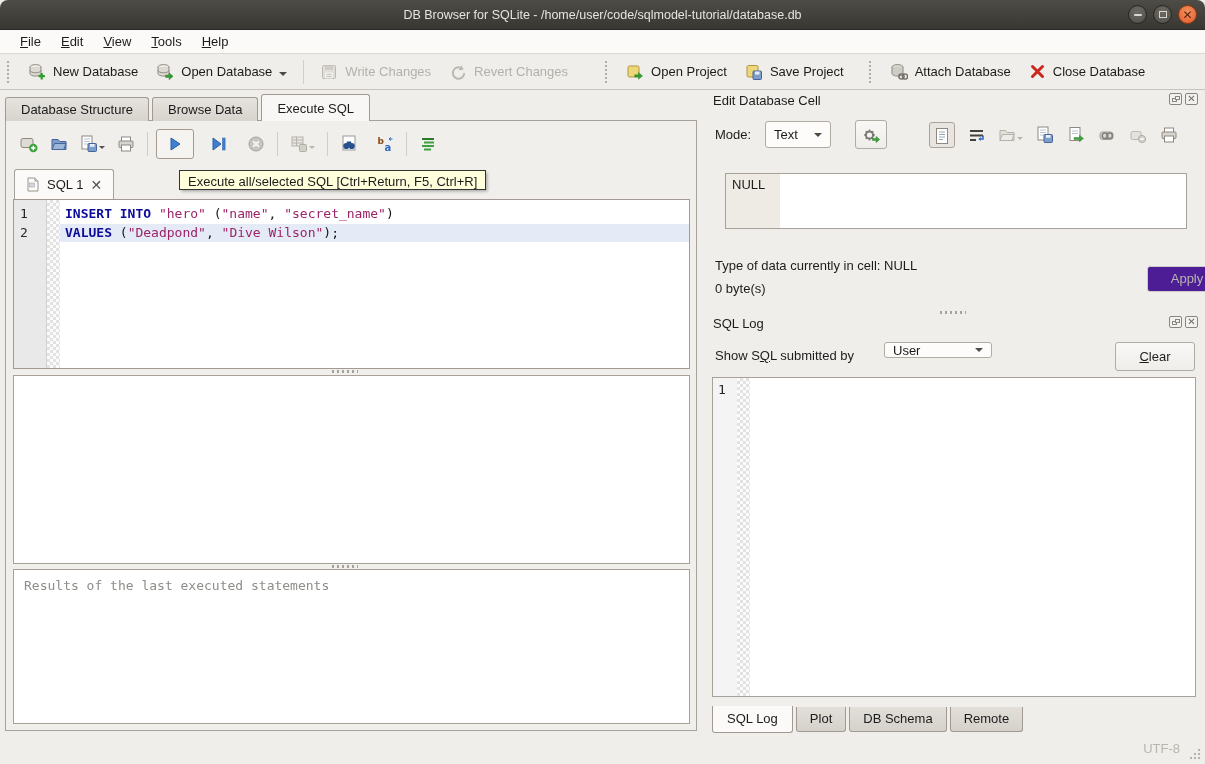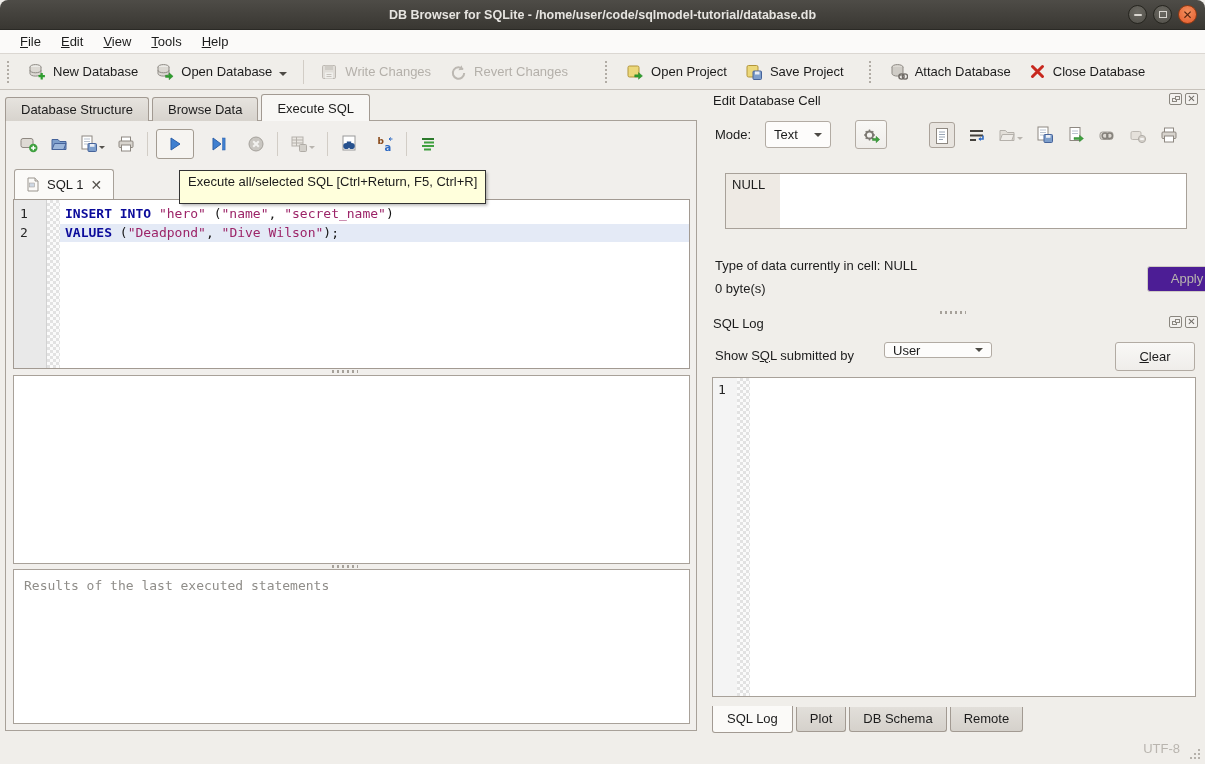--- a/index.html
+++ b/index.html
@@ -13,21 +13,21 @@
 
   
   .titlebar {
     position:absolute; left:0; top:0; width:1205px; height:30px;
     background: linear-gradient(#4e4c47, #393732);
     border-radius: 8px 8px 0 0;
     border-bottom: 1px solid #2a2925;
   }
   .titlebar .title {
     position:absolute; left:0; right:0; top:0; height:44px; line-height:30px;
-    text-align:center; color:#e6e4e0; font-weight:bold; font-size:12.5px;
+    text-align:center; color:#e6e4e0; font-weight:normal; font-size:12.5px;
   }
   .win-btns { position:absolute; right:8px; top:5px; display:flex; gap:6px; z-index:2; }
   .win-btn {
     width:19px; height:19px; border-radius:50%;
     display:flex; align-items:center; justify-content:center;
     background: radial-gradient(circle at 50% 35%, #6c6a63, #504e48);
     border:1px solid #26251f;
   }
   .win-btn.close { background: radial-gradient(circle at 50% 35%, #f2915f, #e4592b); border-color:#913a12; }
   .glyph-min { width:8px; height:2px; background:#d9d6d0; border-radius:1px; }
@@ -81,21 +81,21 @@
   
   .sqltab-row { position:absolute; left:8px; top:48px; height:30px; display:flex; z-index:1; }
   .sqltab {
     display:flex; align-items:center; gap:7px; padding:5px 11px;
     background:#fbfaf8; border:1px solid #a8a199; border-bottom:none;
     border-radius:3px 3px 0 0;
   }
   .sqltab .close-x { color:#55524d; font-weight:bold; font-size:14px; line-height:1; }
   .tooltip {
     position:absolute; left:173px; top:49px; z-index:20;
-    background:#ffffdc; border:1px solid #333; padding:3px 8px 14px;
+    background:#ffffdc; border:1px solid #333; padding:3px 8px 0;
     white-space:nowrap; box-shadow:1.5px 1.5px 3px rgba(0,0,0,.3); font-size:13px;
   }
 
   
   .editor-box {
     position:absolute; left:7px; top:78px; width:677px; height:170px;
     background:#fff; border:1px solid #a29a92; display:flex; overflow:hidden;
   }
   .gutter {
     width:33px; background:#e9e9e9; border-right:1px solid #d2d2d2;

